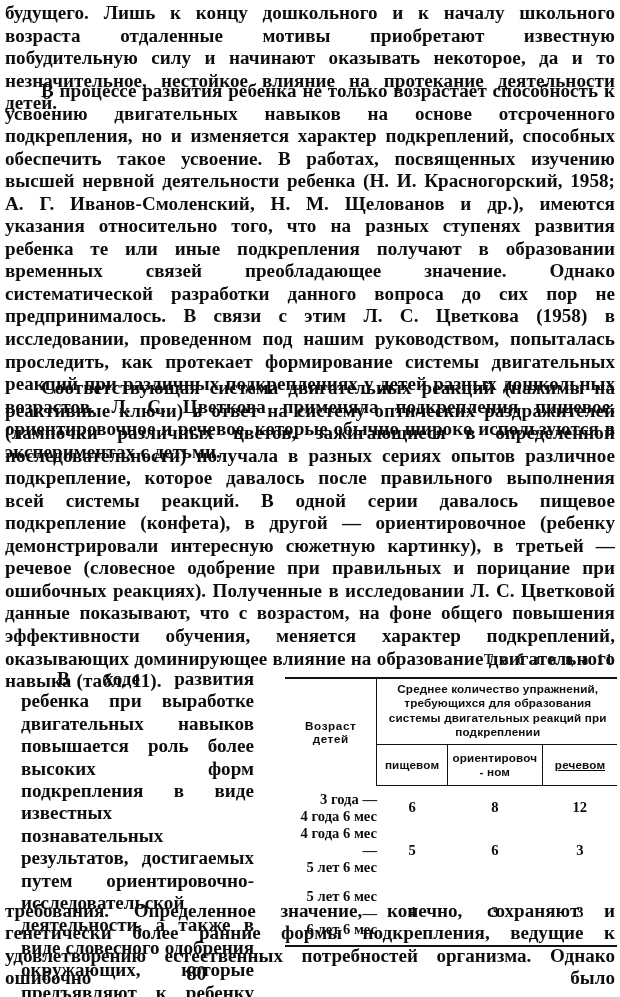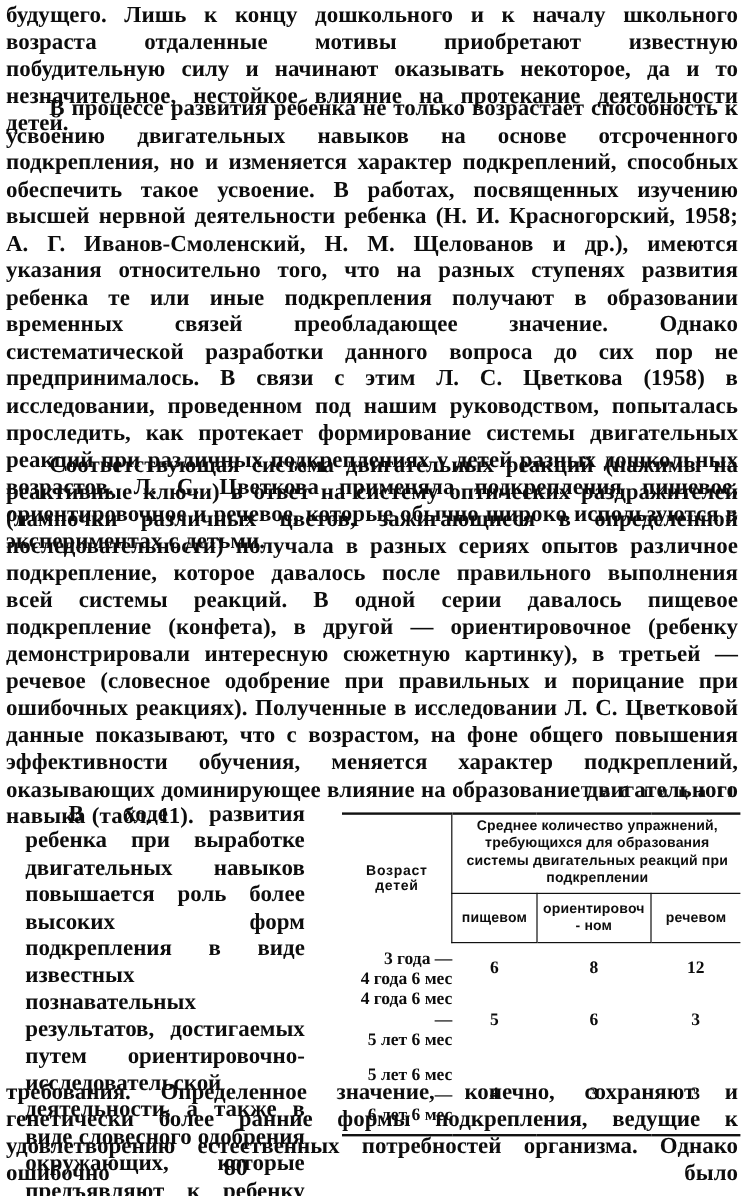--- a/index.html
+++ b/index.html
@@ -136,21 +136,21 @@
   }
   .th-sub {
     text-align: center;
     line-height: 13.2px;
     letter-spacing: 0.15px;
     height: 36px;
     padding: 2px 2px !important;
   }
   .c-food { width: 68px; }
   .c-orient { width: 92px; }
-  .c-speech { width: 75px; }
+  .c-speech { width: 75px; text-decoration: underline; }
 
   
   .tbl tbody td {
     font-family: "Liberation Serif", "DejaVu Serif", serif;
     font-size: 14.6px;
     font-weight: 600;
   }
   td.age-cell {
     text-align: right;
     padding-left: 4px !important;

